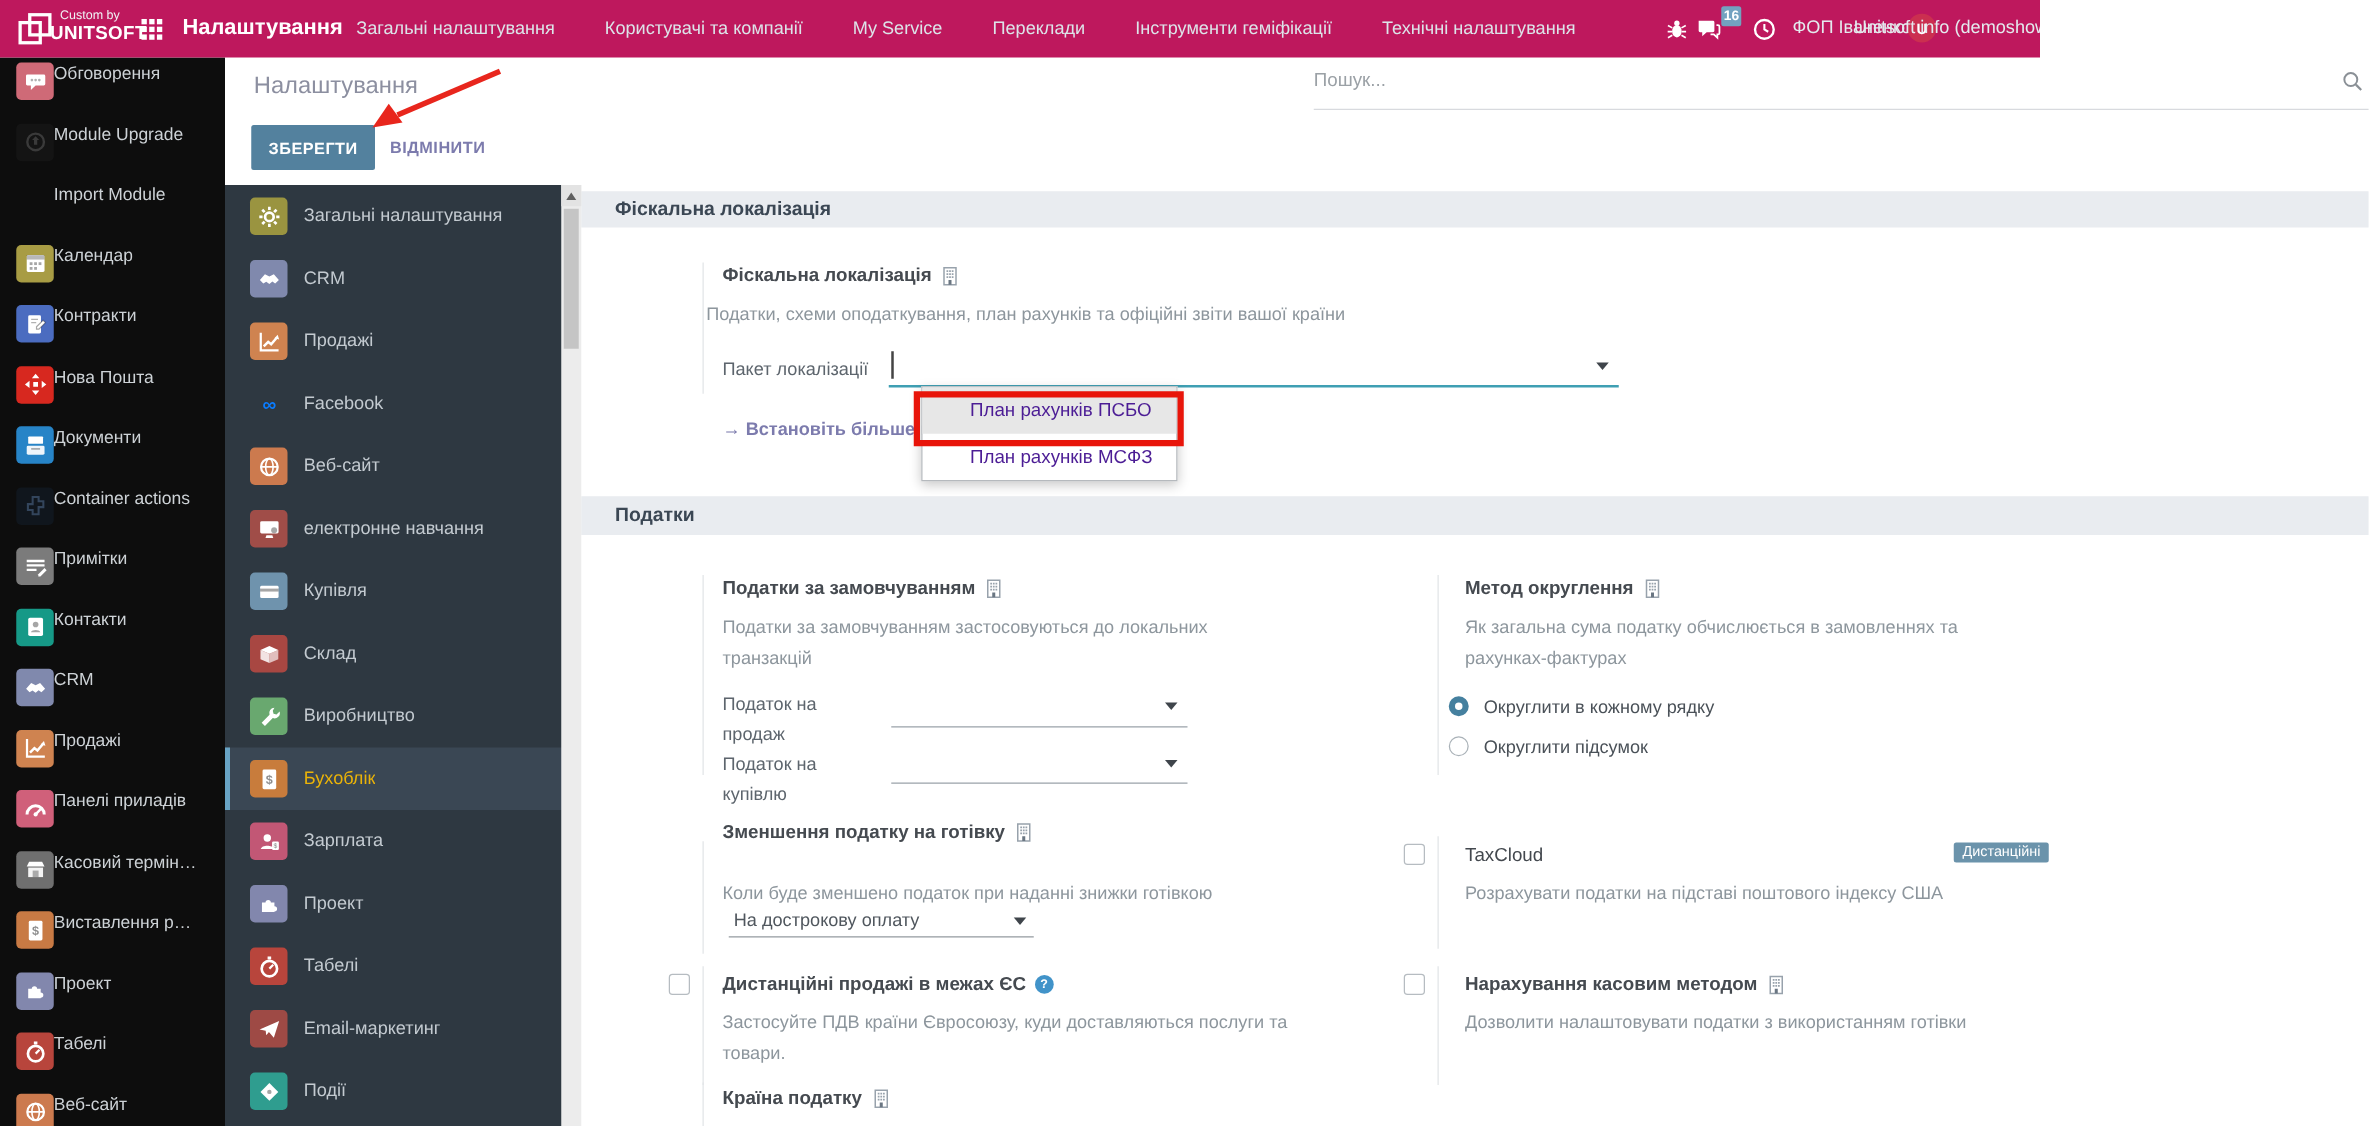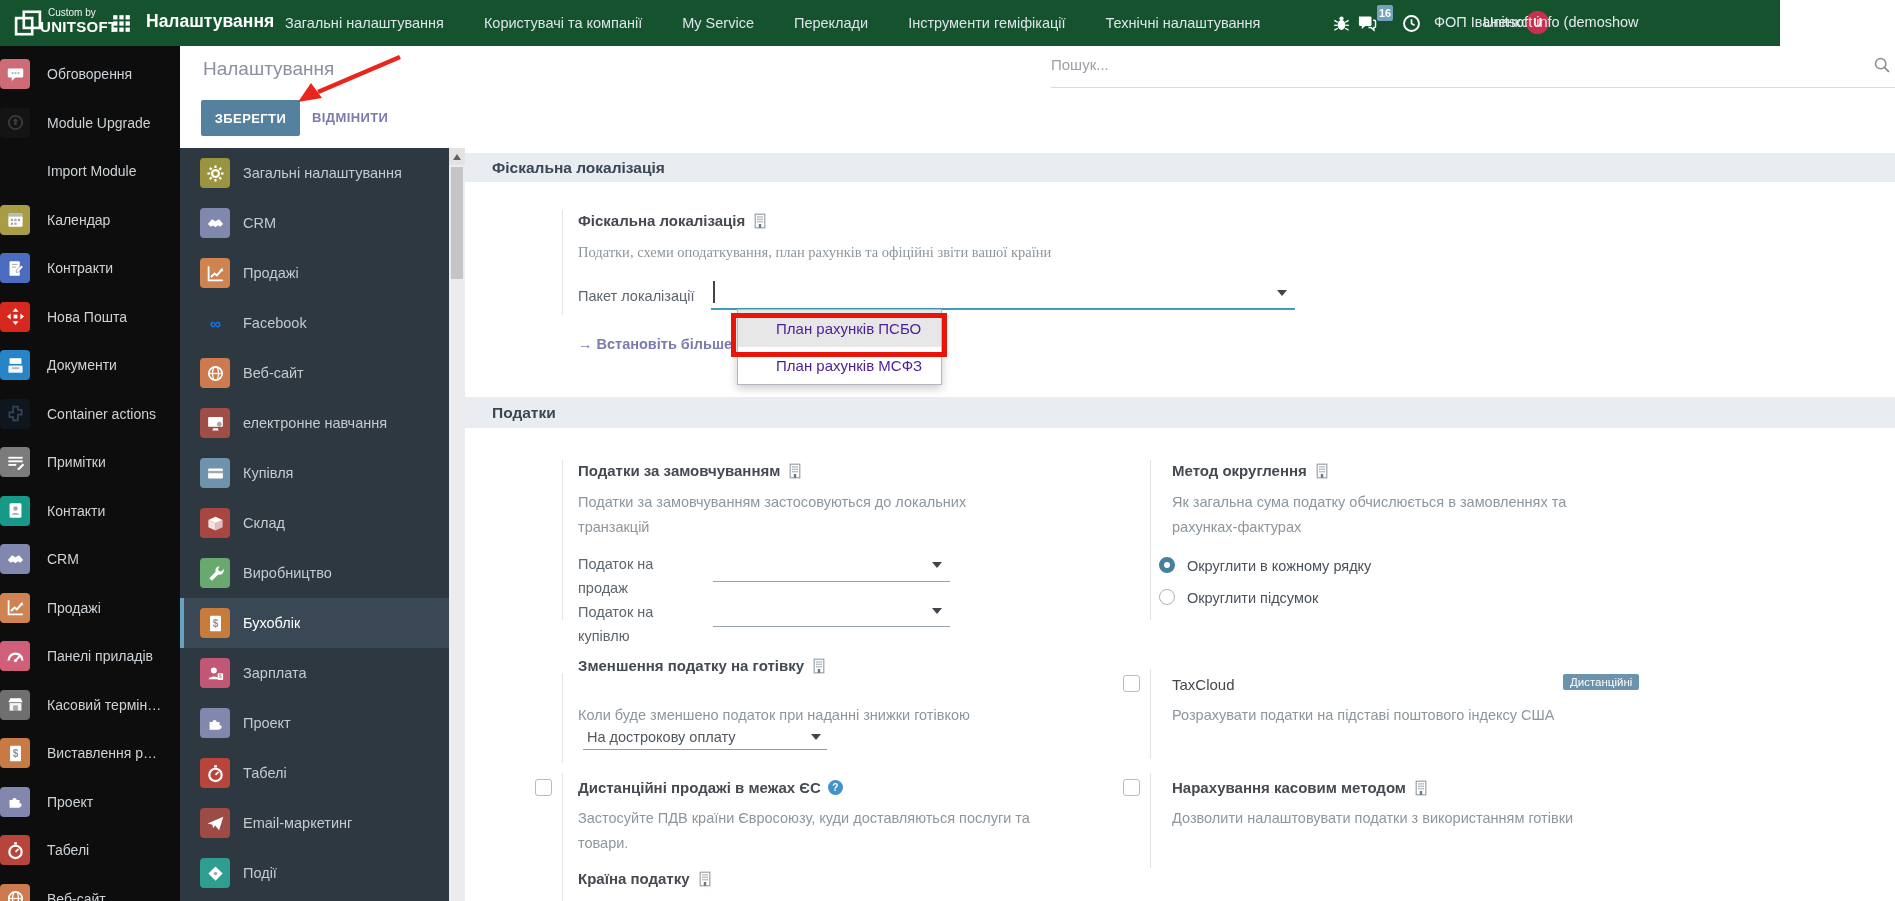--- a/index.html
+++ b/index.html
@@ -1,38 +1,38 @@
 <!DOCTYPE html>
 <html><head>
 <meta charset="utf-8">
 <style>
   * { margin:0; padding:0; box-sizing:border-box; font-family:"Liberation Sans", sans-serif; }
   html,body { width:1895px; height:901px; overflow:hidden; background:#fff; position:relative; }
 
   
-  .topbar { position:absolute; left:0; top:0; width:1780px; height:46px; background:#14532d; color:#e8edf0; overflow:hidden; z-index:50; }
+  .topbar { position:absolute; left:0; top:0; width:1632px; height:46px; background:#be185d; color:#e8edf0; overflow:hidden; z-index:50; }
   .logo-ic { position:absolute; left:14px; top:9px; width:28px; height:28px; }
   .logo-ic svg { width:100%; height:100%; }
   .logo-t1 { position:absolute; left:48px; top:7px; font-size:10px; color:#f0f3f5; }
   .logo-t2 { position:absolute; left:40px; top:18px; font-size:15px; font-weight:bold; letter-spacing:.3px; color:#fff; }
   .grid-ic { position:absolute; left:112px; top:14px; width:19px; height:19px; cursor:pointer; }
   .grid-ic svg { width:100%; height:100%; }
   .tb-title { position:absolute; left:146px; top:11px; font-size:17.5px; font-weight:600; color:#fff; }
   .tb-menu { position:absolute; left:285px; top:0; height:46px; display:flex; align-items:center; gap:40px; font-size:14.5px; color:#dde4e9; white-space:nowrap; }
   .tb-menu span { cursor:pointer; }
   .tb-ic { position:absolute; top:14px; width:19px; height:19px; cursor:pointer; }
   .tb-ic svg { width:100%; height:100%; }
   .msg-badge { position:absolute; left:1377px; top:5px; min-width:16px; height:16px; background:#73a2c0; color:#fff; font-size:11px; font-weight:bold; display:flex; align-items:center; justify-content:center; padding:0 2px; border-radius:2px; }
   .tb-company { position:absolute; left:1434px; top:14px; font-size:14.5px; color:#e4eaee; cursor:pointer; white-space:nowrap; }
   .tb-avatar { position:absolute; left:1526px; top:11px; width:23px; height:23px; border-radius:50%; background:#cb2f50; color:#fff; font-size:12px; font-weight:bold; display:flex; align-items:center; justify-content:center; cursor:pointer; }
   .tb-user { position:absolute; left:1483px; top:14px; font-size:14.5px; color:#e4eaee; white-space:nowrap; cursor:pointer; }
 
   
   .app-sidebar { position:absolute; left:0; top:46px; width:180px; height:855px; background:#0d0d0d; padding-top:4px; overflow:hidden; z-index:40; }
-  .app-item { display:flex; align-items:center; height:48.5px; gap:17px; cursor:pointer; }
+  .app-item { display:flex; align-items:flex-start; height:48.5px; padding-left:13px; cursor:pointer; }
   .app-item .label { color:#cdd2d6; font-size:14px; white-space:nowrap; overflow:hidden; text-overflow:ellipsis; max-width:116px; }
   .tile { width:30px; height:30px; border-radius:4px; display:flex; align-items:center; justify-content:center; flex:none; }
   .tile svg { width:19px; height:19px; }
 
   
   .page-header { position:absolute; left:180px; top:46px; width:1715px; height:102px; background:#fff; z-index:30; }
   .breadcrumb { position:absolute; left:23px; top:12px; font-size:19px; color:#8c8fa0; cursor:pointer; }
   .btn-save { position:absolute; left:21px; top:54px; width:99px; height:36px; background:#53819e; color:#fff; font-size:13px; font-weight:bold; letter-spacing:.4px; border:none; border-radius:2px; cursor:pointer; }
   .btn-discard { position:absolute; left:132px; top:64px; font-size:13px; font-weight:bold; letter-spacing:.4px; color:#7c7bad; background:none; border:none; cursor:pointer; }
   .annot-arrow { position:absolute; left:110px; top:4px; width:118px; height:58px; pointer-events:none; }
@@ -40,21 +40,21 @@
   .search-ph { position:absolute; left:0; top:10px; font-size:15px; color:#9ba1a6; }
   .search-ic { position:absolute; right:4px; top:10px; width:18px; height:18px; }
   .search-ic svg { width:100%; height:100%; }
 
   
   .set-sidebar { position:absolute; left:180px; top:148px; width:270px; height:753px; background:#2e3841; overflow:hidden; z-index:35; }
   .set-item { position:relative; display:flex; align-items:center; height:50px; padding-left:20px; gap:13px; cursor:pointer; }
   .set-item .label { color:#c3cad0; font-size:14.5px; white-space:nowrap; overflow:hidden; text-overflow:ellipsis; }
   .set-item.selected { background:#3a4754; }
   .set-item.selected::before { content:""; position:absolute; left:0; top:0; width:4px; height:100%; background:#68a3c4; }
-  .set-item.selected .label { color:#ffffff; }
+  .set-item.selected .label { color:#eab308; }
 
   
   .sb { position:absolute; left:449px; top:148px; width:16px; height:753px; background:#ececec; z-index:36; }
   .sb-arrow { position:absolute; left:0; top:0; width:16px; height:17px; background:#e3e3e3; display:flex; align-items:center; justify-content:center; cursor:pointer; }
   .sb-arrow .tri-up { width:0; height:0; border-left:4.5px solid transparent; border-right:4.5px solid transparent; border-bottom:6px solid #606060; }
   .sb-thumb { position:absolute; left:2px; top:19px; width:12px; height:112px; background:#c5c5c5; cursor:grab; }
 
   
   .main { position:absolute; left:465px; top:148px; width:1464px; height:753px; background:#fff; font-size:14.5px; z-index:10; }
   .secbar { position:absolute; left:0; width:1430px; background:#e9ecf0; color:#3b4754; font-size:15.5px; font-weight:600; display:flex; align-items:center; padding-left:27px; }
@@ -520,21 +520,21 @@
             <rect x="7.3" y="5.6" width="1.4" height="1.4"></rect>
             <rect x="9.4" y="5.6" width="1.4" height="1.4"></rect>
             <rect x="5.2" y="8" width="1.4" height="1.4"></rect>
             <rect x="7.3" y="8" width="1.4" height="1.4"></rect>
             <rect x="9.4" y="8" width="1.4" height="1.4"></rect>
           </g>
           <rect x="6.8" y="11" width="2.4" height="3.8" fill="#6a7682"></rect>
         </svg>
       </span>
   </div>
-  <div class="s-desc" style="left:113px;top:92px;font-family:Liberation Serif, serif;">Податки, схеми оподаткування, план рахунків та офіційні звіти вашої країни</div>
+  <div class="s-desc" style="left:100px;top:92px;">Податки, схеми оподаткування, план рахунків та офіційні звіти вашої країни</div>
   <div class="f-label" style="left:113px;top:136px;">Пакет локалізації</div>
   <div class="text-caret" style="left:248px;top:133px;"></div>
   <div class="underline focus" style="left:246px;top:160px;width:584px;"></div>
   <div class="caret-down" style="left:812px;top:142px;"></div>
   <div class="o-link" style="left:113px;top:188px;">
     <span>→ </span><span>Встановіть більше пакетів</span>
   </div>
 
   <div class="dropdown">
     <div class="dd-opt hl">План рахунків ПСБО</div>

